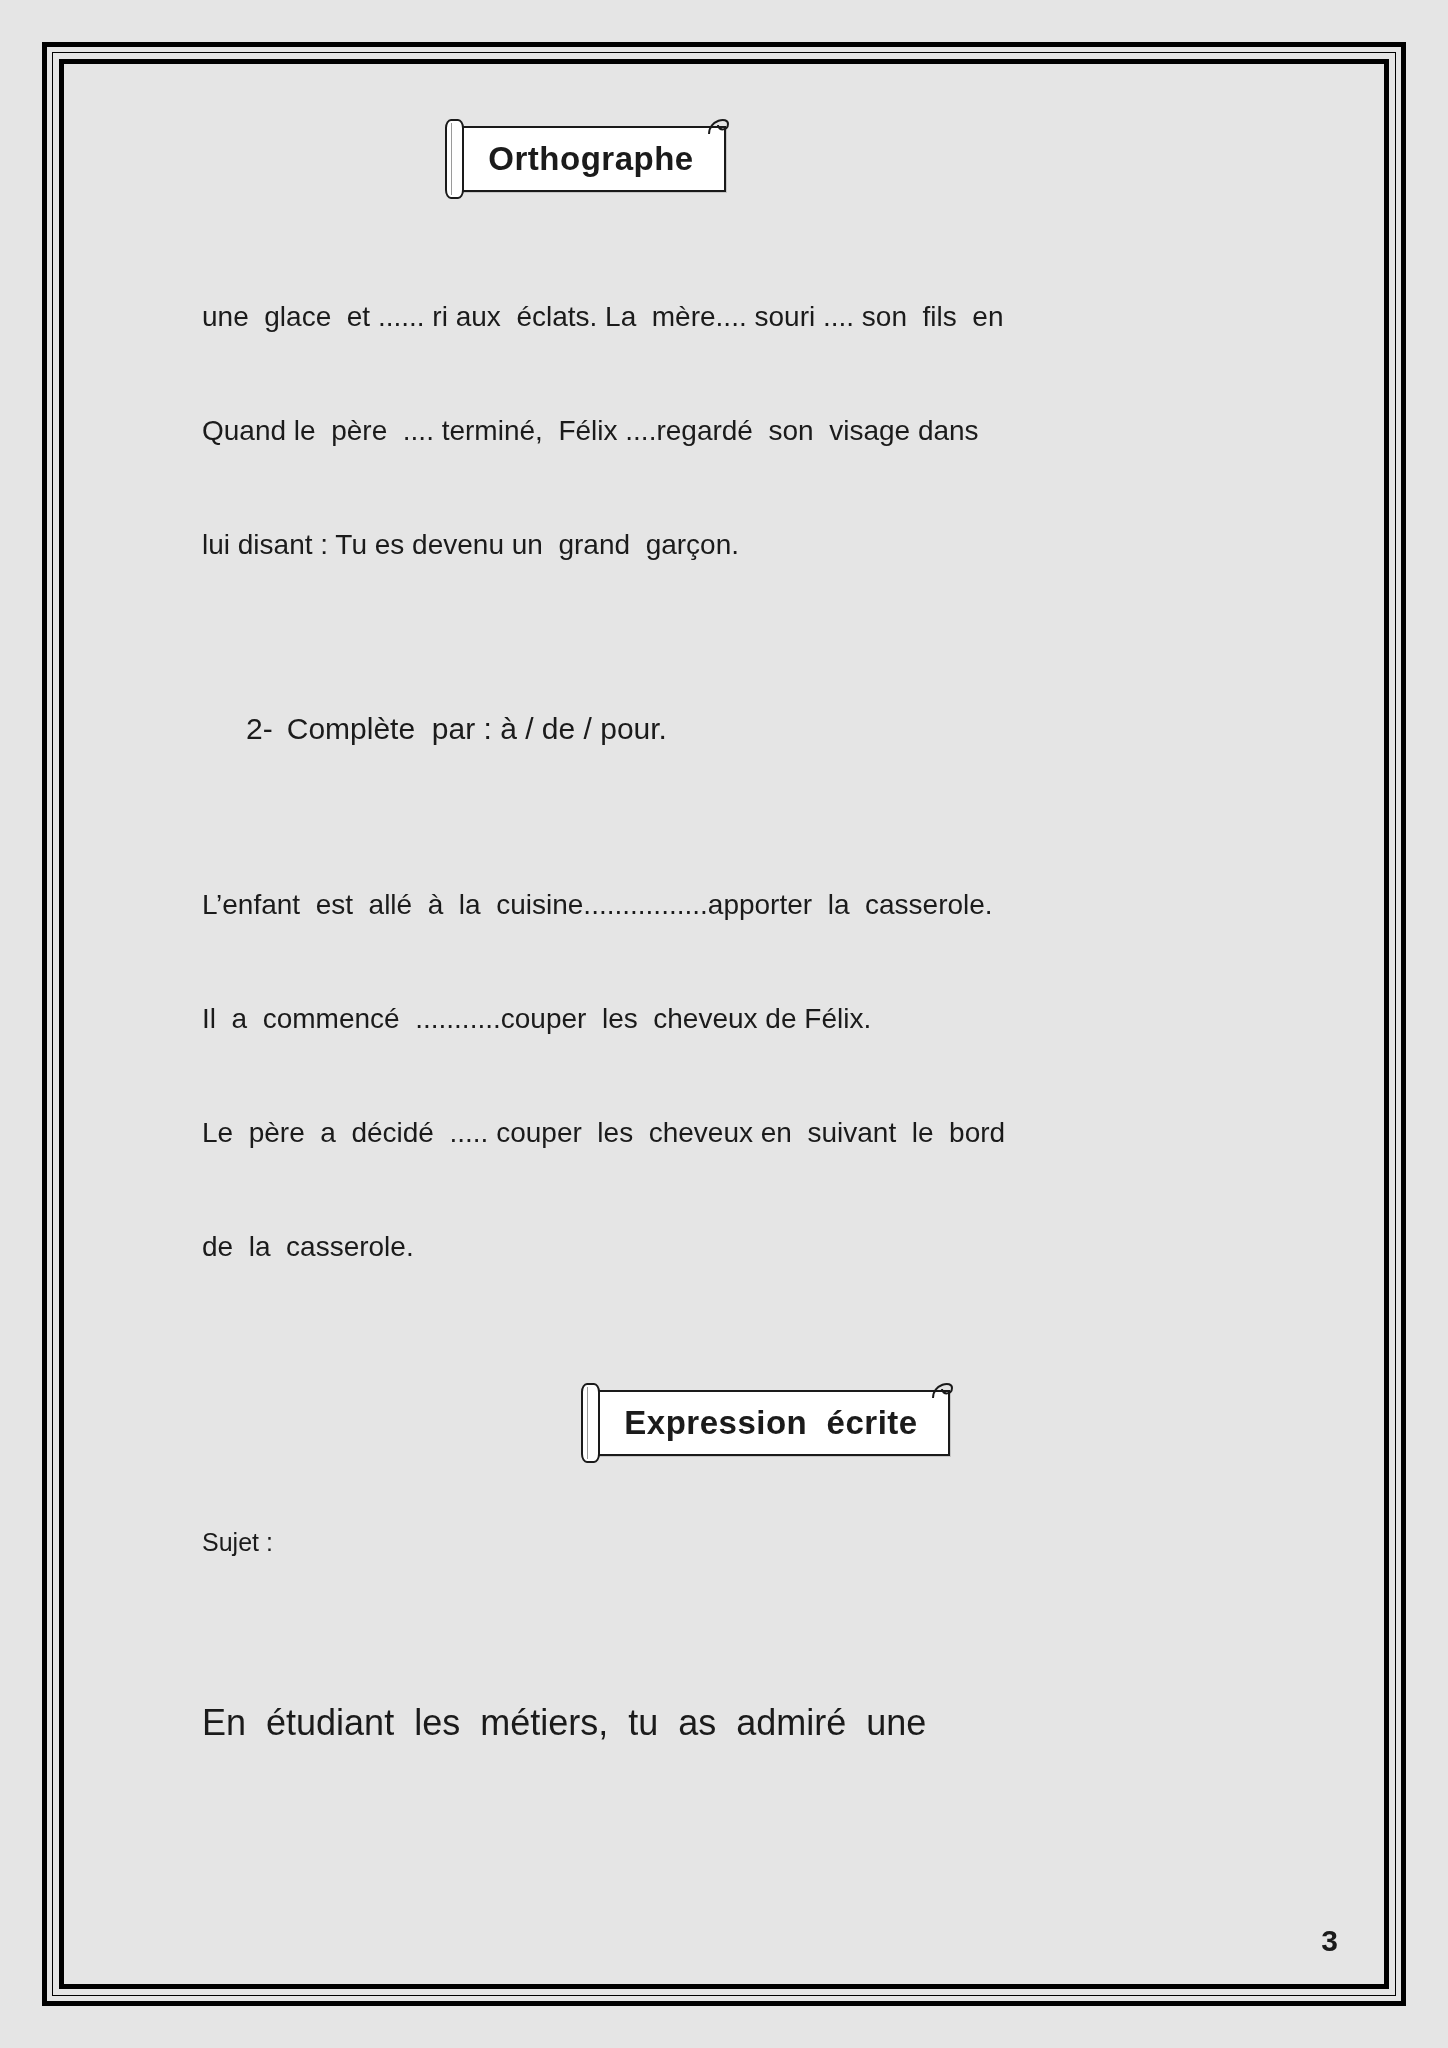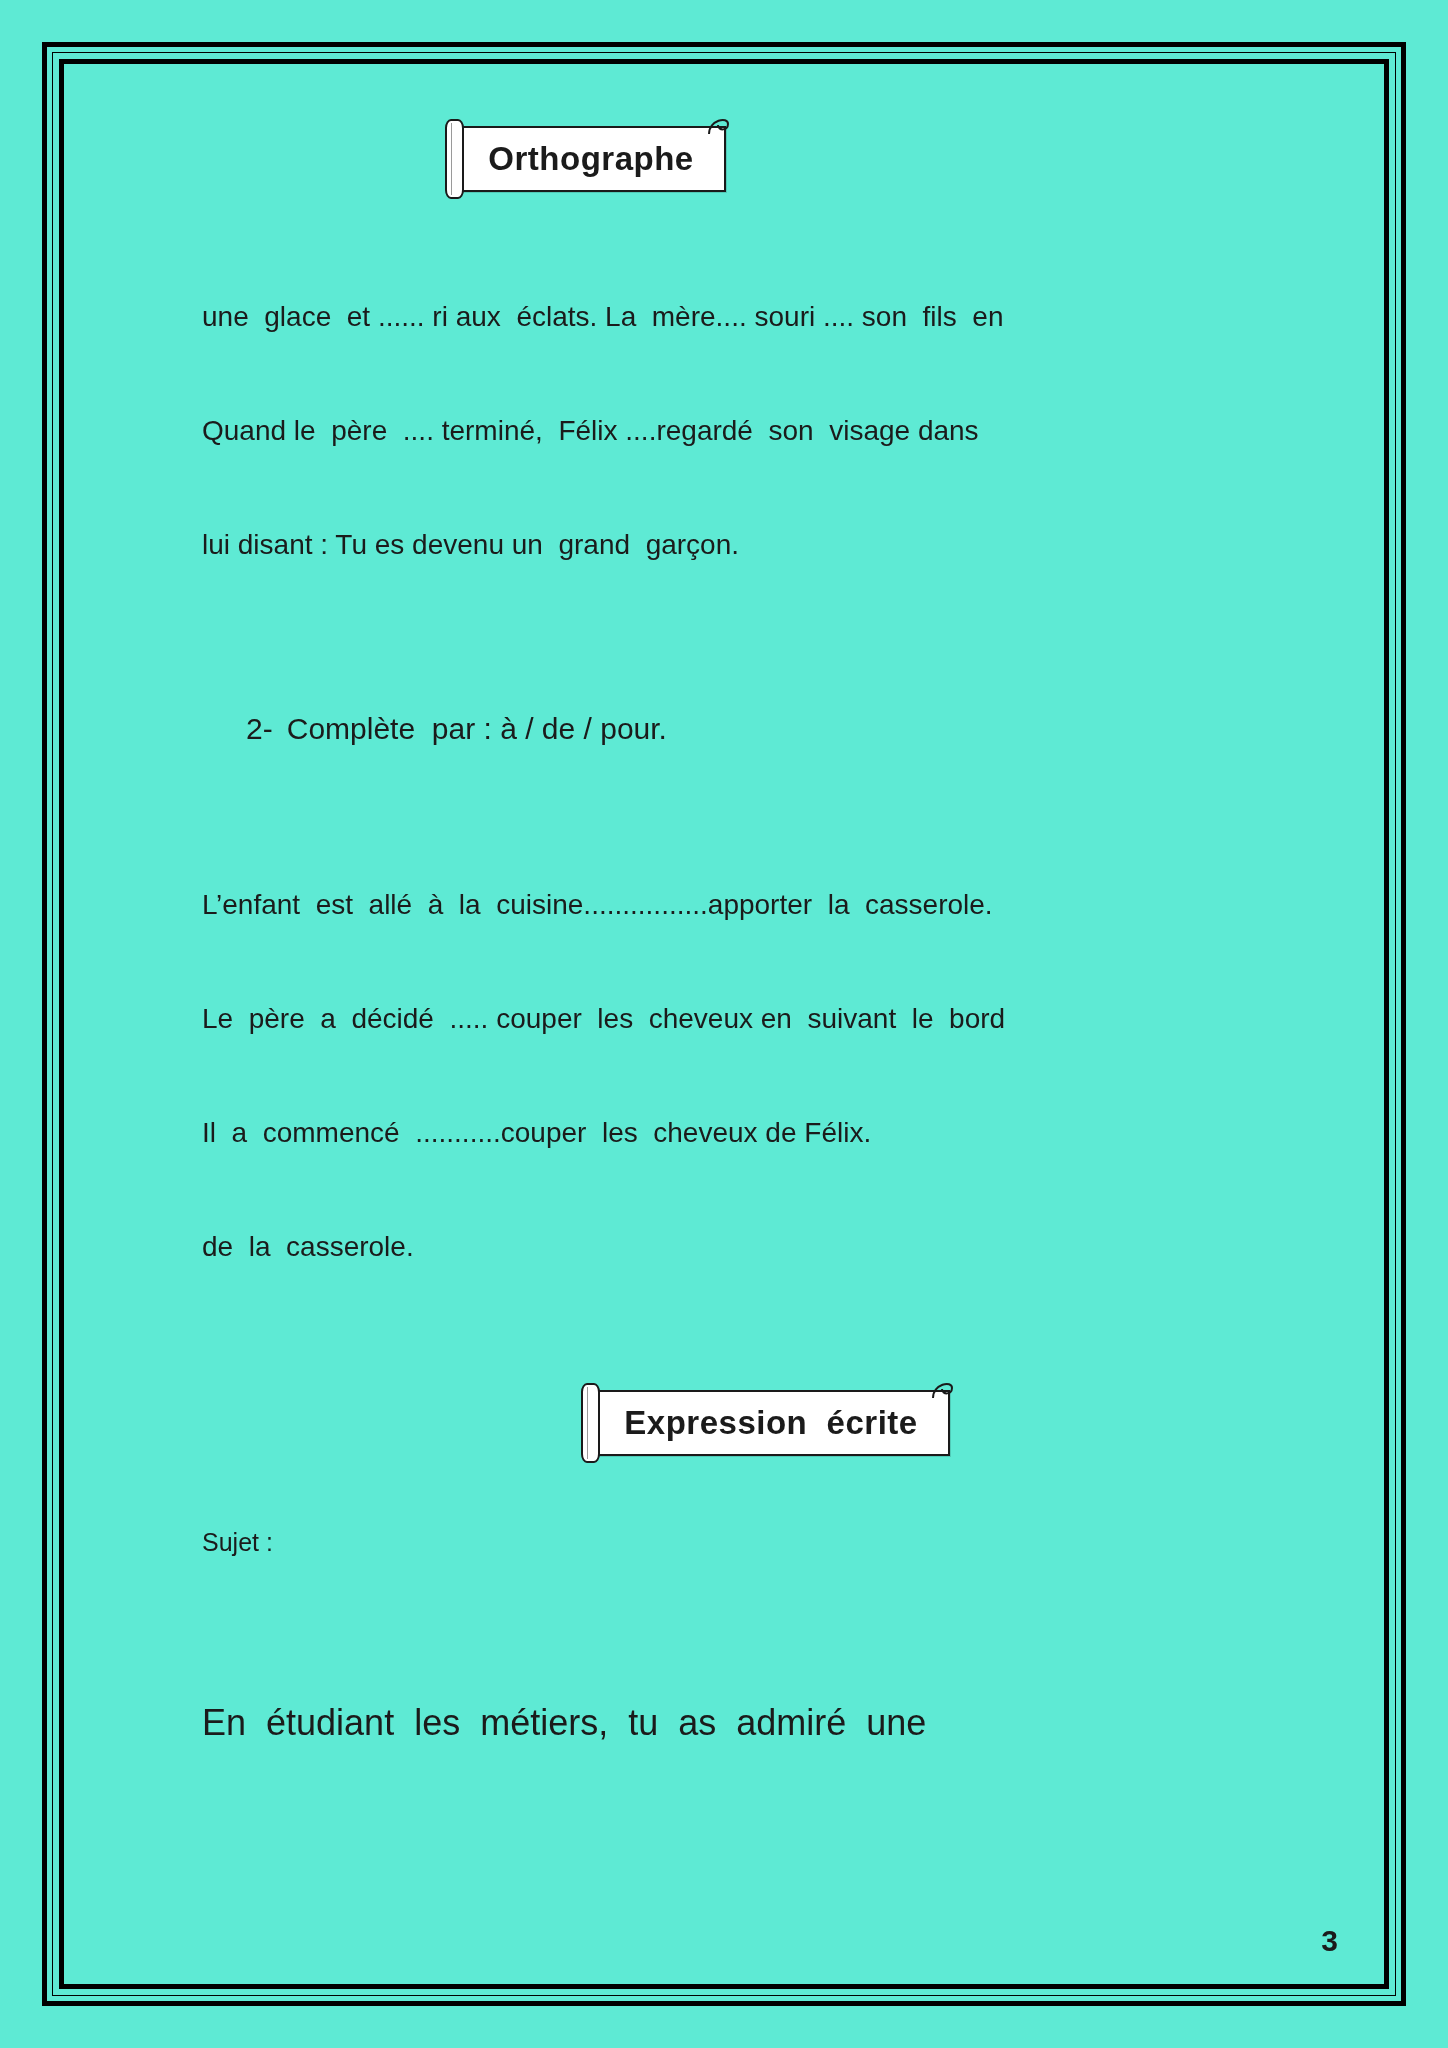--- a/index.html
+++ b/index.html
@@ -4,21 +4,21 @@
 <style>
   html, body {
     margin: 0;
     padding: 0;
     background: #ffffff;
   }
   .page {
     position: relative;
     width: 1448px;
     height: 2048px;
-    background: #5eead4;
+    background: #e5e5e5;
     font-family: "Liberation Sans", sans-serif;
     color: #1b1b1b;
     overflow: hidden;
   }
   
   .frame-a {
     position: absolute;
     inset: 42px;
     border: 5px solid #000;
     padding: 5px;
@@ -149,22 +149,22 @@
             <div>une  glace  et ...... ri aux  éclats. La  mère.... souri .... son  fils  en</div>
             <div>Quand le  père  .... terminé,  Félix ....regardé  son  visage dans</div>
             <div>lui disant : Tu es devenu un  grand  garçon.</div>
           </div>
 
           <div class="ex-head head-2">
             <span class="ex-num">2-</span><span>Complète  par : à / de / pour.</span>
           </div>
           <div class="text-block">
             <div>L’enfant  est  allé  à  la  cuisine................apporter  la  casserole.</div>
+            <div>Il  a  commencé  ...........couper  les  cheveux de Félix.</div>
             <div>Le  père  a  décidé  ..... couper  les  cheveux en  suivant  le  bord</div>
-            <div>Il  a  commencé  ...........couper  les  cheveux de Félix.</div>
             <div>de  la  casserole.</div>
           </div>
 
           <div class="banner-wrap second">
             <div class="banner">
               <span class="scroll-left"></span>
               <svg class="curl" viewBox="0 0 26 24">
                 <path d="M3 22 C3 8 22 4 22 12 C22 19 12 19 12 13" fill="none" stroke="#1a1a1a" stroke-width="2"></path>
               </svg>
               <span class="banner-title">Expression  écrite</span>

